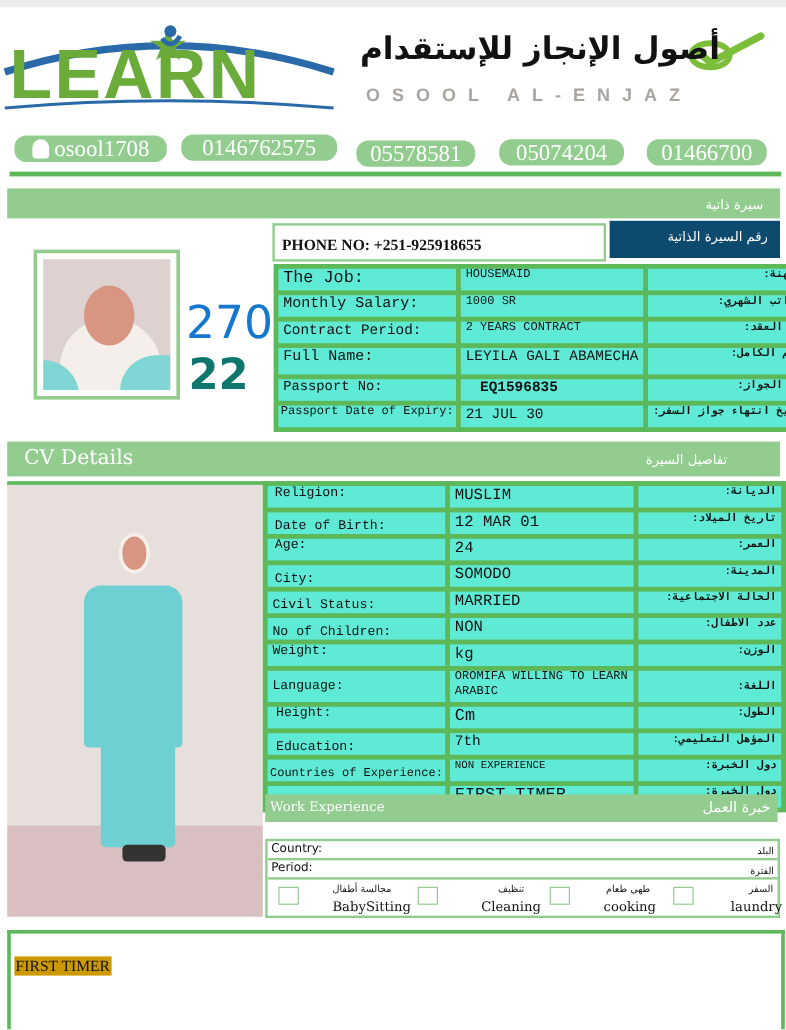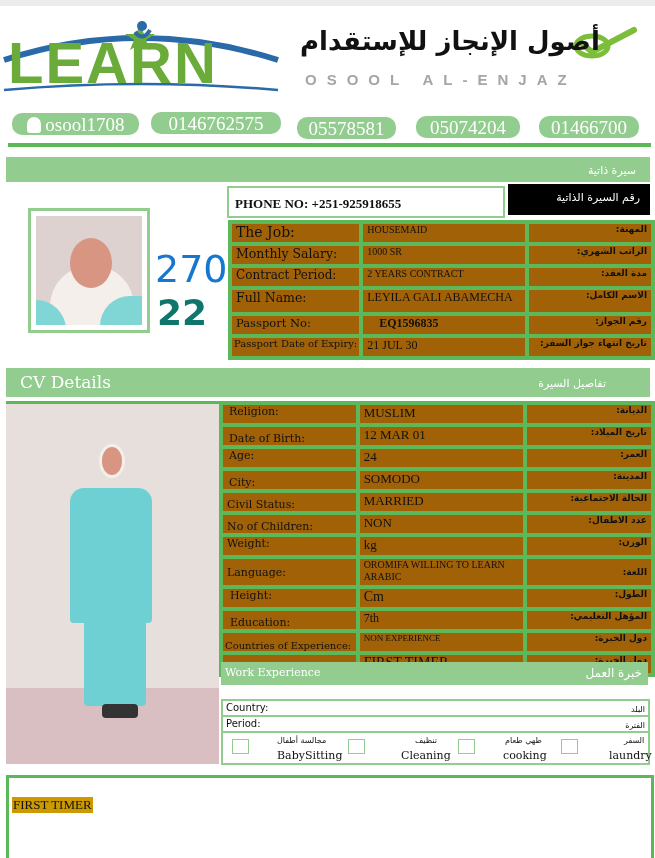--- a/index.html
+++ b/index.html
@@ -17,31 +17,31 @@
   .pill { height:26px; border-radius:12px; background:#92cd8f; border:2px solid #fff; color:#fff; font-family:"Liberation Serif", serif; font-size:19px; line-height:23px; padding:0 8px; text-align:center; }
   .header-line { left:8px; top:143px; width:643px; height:4px; background:#5db85a; }
 
   
   .bar { background:#92cd8f; color:#fff; }
   .cv-bar { left:6px; top:157px; width:644px; height:25px; }
   .cv-bar .en { position:absolute; left:9px; top:0px; font-family:"DejaVu Sans", sans-serif; font-size:13px; line-height:25px; font-weight:normal;margin-top:34px; }
   .cv-bar .ar { position:absolute; right:14px; top:3px; font-family:"DejaVu Sans", sans-serif; font-size:11px; line-height:22px; }
 
   .phone-box { left:227px; top:186px; width:278px; height:32px; border:2px solid #92cd8f; font-family:"Liberation Serif", serif; font-size:13px; font-weight:bold; padding:8px 6px; }
-  .cvno-box { left:508px; top:184px; width:142px; height:31px; background:#000000; color:#fff; font-family:"DejaVu Sans", sans-serif; font-size:11px; text-align:right; padding:7px 10px; }
+  .cvno-box { left:508px; top:184px; width:142px; height:31px; background:#0c4a6e; color:#fff; font-family:"DejaVu Sans", sans-serif; font-size:11px; text-align:right; padding:7px 10px; }
 
   
   .photo-frame { left:28px; top:208px; width:122px; height:125px; border:3px solid #92cd8f; padding:5px; background:#fff; }
   .photo-inner { width:100%; height:100%; background:#ddd2cf; position:relative; overflow:hidden; }
   .ref-num { left:155px; top:249px; font-family:"DejaVu Sans", sans-serif; font-size:38px; color:#1677cf; line-height:40px; }
   .ref-sub { left:157px; top:294px; font-family:"DejaVu Sans", sans-serif; font-size:36px; color:#0f766e; font-weight:bold; line-height:38px; }
 
   
   table.grid { border-collapse:separate; border-spacing:4px; background:#5db85a; position:absolute; }
-  table.grid td { background:#a16207; vertical-align:top; padding:0 4px; height:18px; overflow:hidden; white-space:nowrap; }
+  table.grid td { background:#5eead4; vertical-align:top; padding:0 4px; height:18px; overflow:hidden; white-space:nowrap;font-family:Liberation Mono, monospace; }
   td.lbl { font-family:"DejaVu Serif", serif; font-size:12px; color:#111; }
   td.val { font-family:"Liberation Serif", serif; font-size:11px; color:#111; }
   td.ar { font-family:"DejaVu Sans", sans-serif; font-size:9px; text-align:right; font-weight:bold; direction:rtl; vertical-align:bottom; }
 
   .info-table { left:228px; top:220px; width:427px; }
   .info-table td { height:19px; }
 
   .details-bar { left:6px; top:368px; width:644px; height:29px; }
   .details-bar .en { position:absolute; left:14px; top:2px; font-family:"DejaVu Serif", serif; font-size:17px; line-height:25px; }
   .details-bar .ar { position:absolute; right:44px; top:5px; font-family:"DejaVu Sans", sans-serif; font-size:11px; line-height:22px; }

